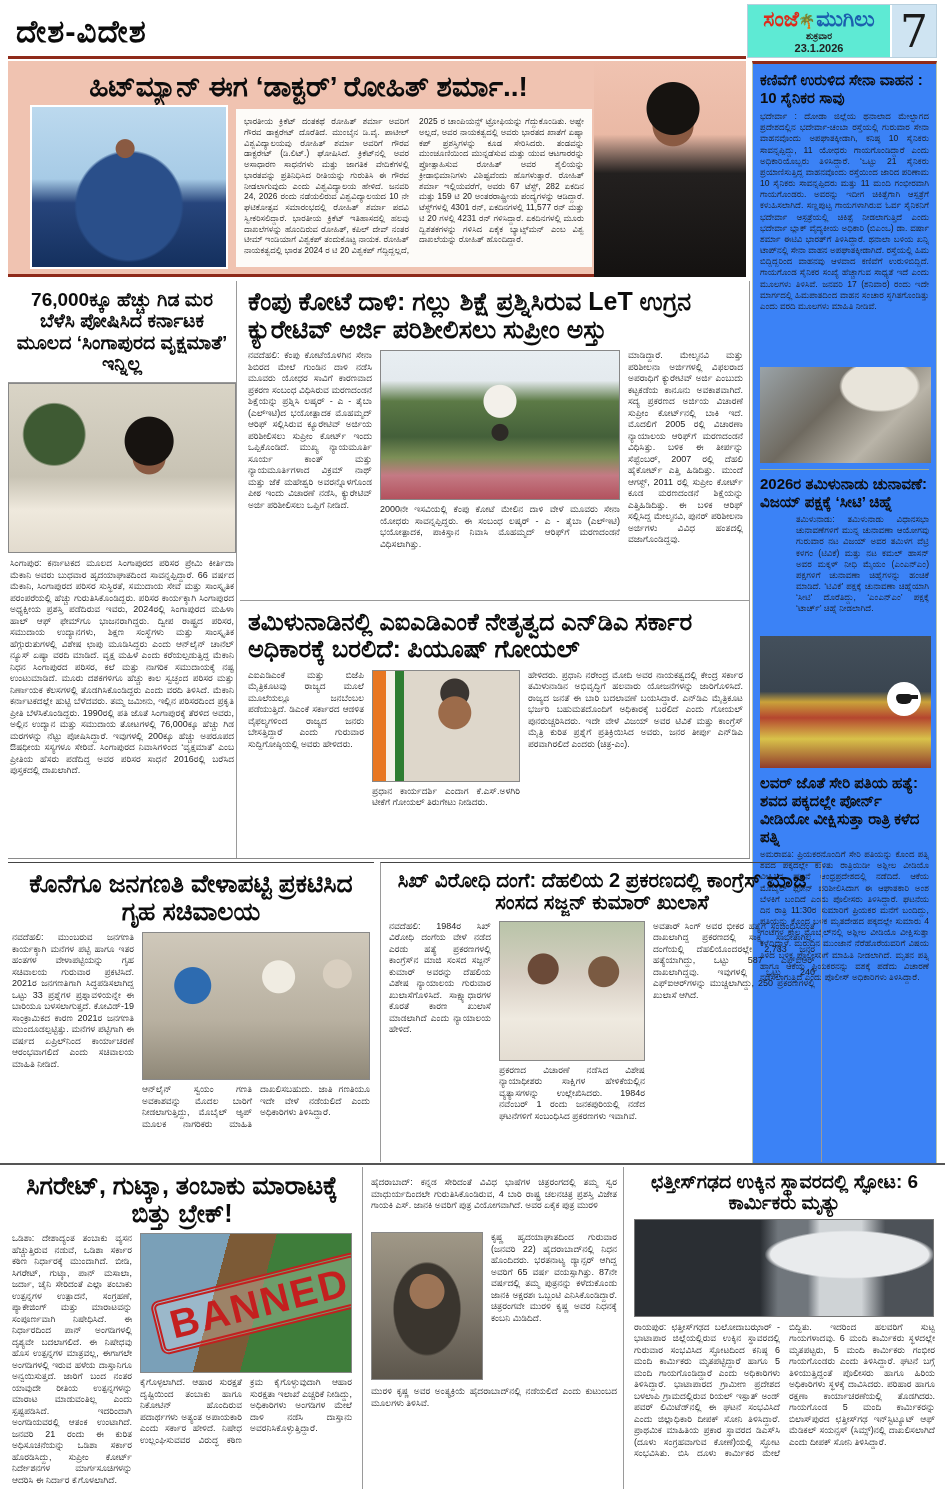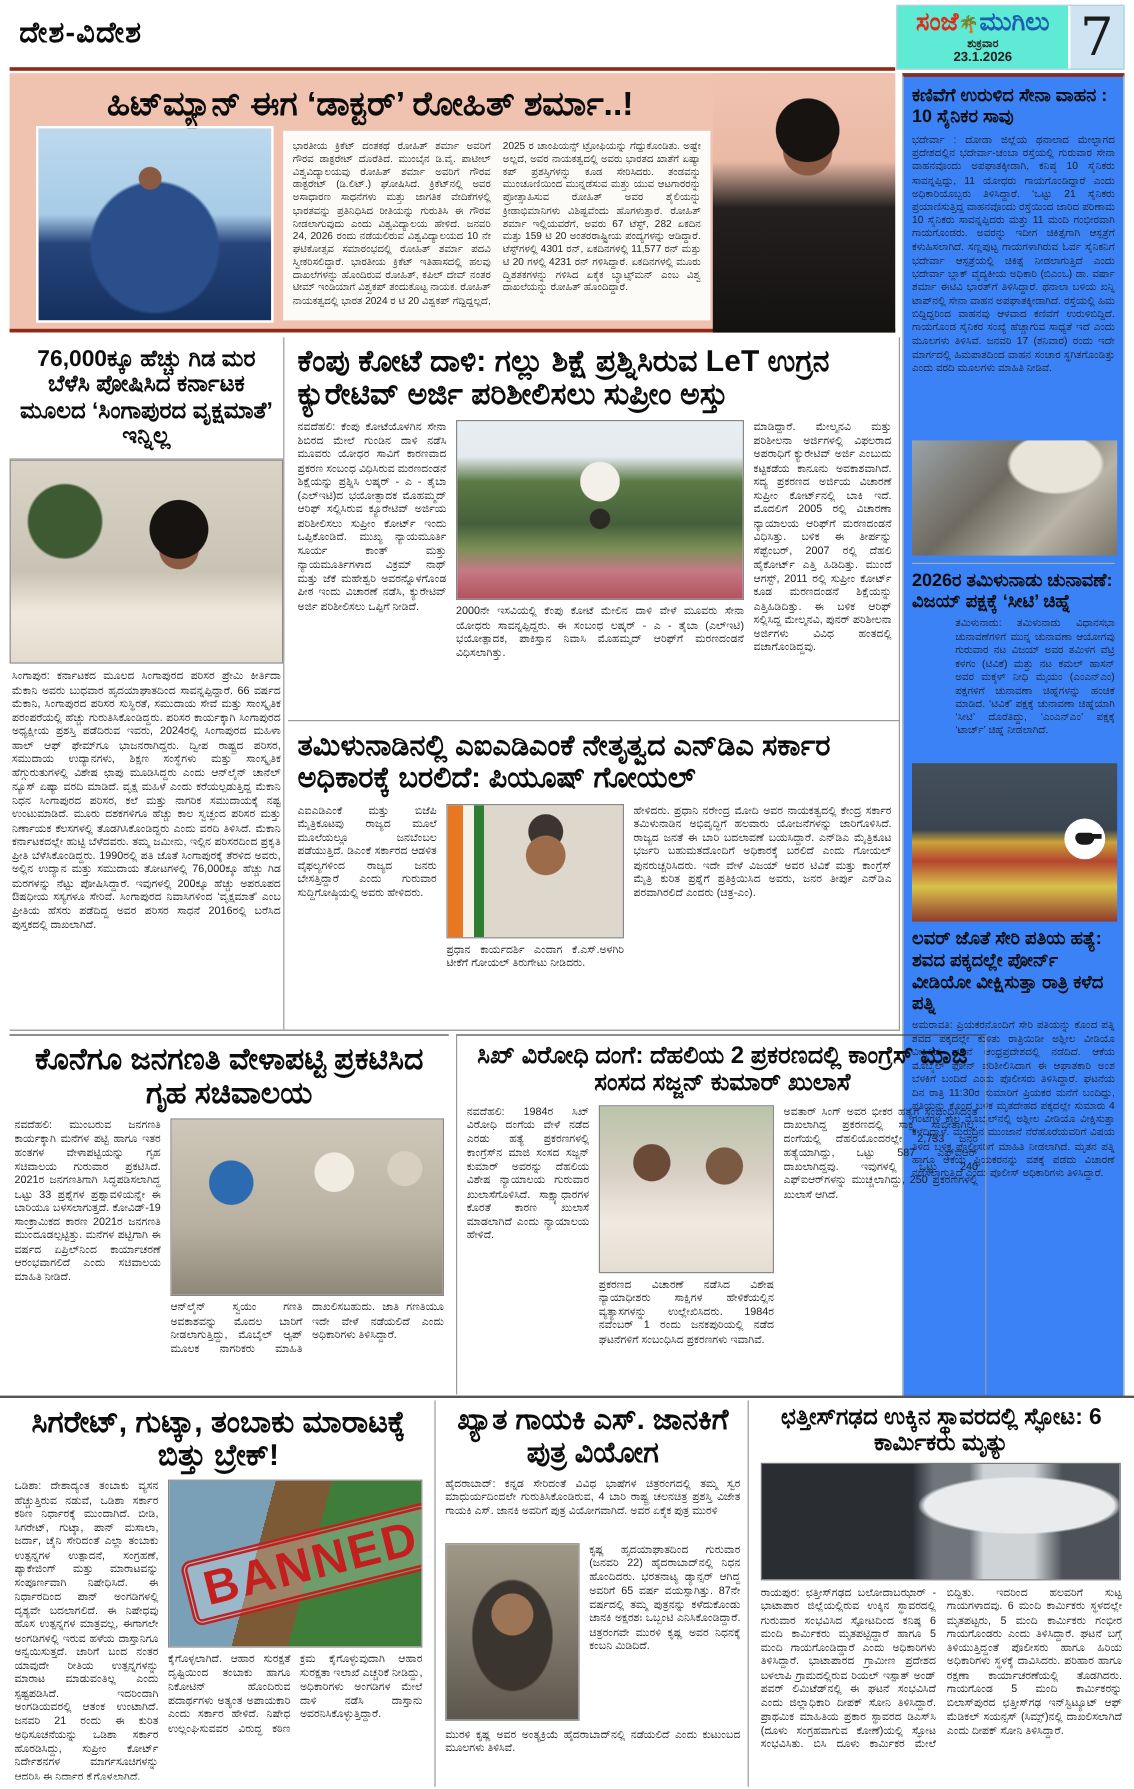--- a/index.html
+++ b/index.html
@@ -6,21 +6,21 @@
   body { font-family:"Liberation Sans","DejaVu Sans",sans-serif; background:#ffffff; }
   #page { position:relative; width:945px; height:1491px; background:#ffffff; overflow:hidden; }
   .abs { position:absolute; }
   .body-text { font-size:9px; line-height:1.28; color:#1c1c1c; text-align:justify; overflow:hidden; }
   .headline { font-weight:800; color:#0d0d0d; line-height:1.12; }
   .photo { overflow:hidden; }
   .vline { position:absolute; width:1px; background:#9a9a9a; }
   .hline { position:absolute; height:1px; background:#8a8a8a; }
 
   
-  #section-title { left:16px; top:14px; font-size:24px; font-weight:800; color:#0b0b0b; letter-spacing:1px; }
+  #section-title { left:16px; top:14px; font-size:31px; font-weight:800; color:#0b0b0b; letter-spacing:1px; }
   #masthead { left:747px; top:4px; width:190px; height:54px; display:flex; border:1px solid #b8cfdd; background:#5eead4; }
   #masthead-left { flex:1; display:flex; flex-direction:column; align-items:center; justify-content:center; }
   #masthead-title { font-size:21px; font-weight:800; line-height:1; }
   #masthead-day { font-size:9px; font-weight:700; color:#222; margin-top:2px; }
   #masthead-date { font-size:11px; font-weight:700; color:#222; }
   #page-number-panel { width:46px; background:#cfe4f2; border-left:2px solid #ffffff; display:flex; align-items:center; justify-content:center; }
   #page-number { font-family:"DejaVu Serif","Liberation Serif",serif; font-size:44px; color:#1b1b1b; }
   #header-rule { left:8px; top:56px; width:738px; height:3px; background:#8f2a1a; }
 
   
@@ -268,21 +268,20 @@
       <div id="tobacco-right">
         <div class="photo" id="banned-photo">
           <span id="banned-stamp">BANNED</span>
         </div>
         <div class="body-text" id="tobacco-under">ಕೈಗೊಳ್ಳಲಾಗಿದೆ. ಆಹಾರ ಸುರಕ್ಷತೆ ದೃಷ್ಟಿಯಿಂದ ತಂಬಾಕು ಹಾಗೂ ನಿಕೋಟಿನ್ ಹೊಂದಿರುವ ಪದಾರ್ಥಗಳು ಅತ್ಯಂತ ಅಪಾಯಕಾರಿ ಎಂದು ಸರ್ಕಾರ ಹೇಳಿದೆ. ನಿಷೇಧ ಉಲ್ಲಂಘಿಸುವವರ ವಿರುದ್ಧ ಕಠಿಣ ಕ್ರಮ ಕೈಗೊಳ್ಳುವುದಾಗಿ ಆಹಾರ ಸುರಕ್ಷತಾ ಇಲಾಖೆ ಎಚ್ಚರಿಕೆ ನೀಡಿದ್ದು, ಅಧಿಕಾರಿಗಳು ಅಂಗಡಿಗಳ ಮೇಲೆ ದಾಳಿ ನಡೆಸಿ ದಾಸ್ತಾನು ಅವರನಿಸಿಕೊಳ್ಳುತ್ತಿದ್ದಾರೆ.</div>
       </div>
     </div>
   </div>
 
   <div class="abs" id="janaki">
-    <div class="headline" id="janaki-headline">ಖ್ಯಾತ ಗಾಯಕಿ ಎಸ್. ಜಾನಕಿಗೆ ಪುತ್ರ ವಿಯೋಗ</div>
     <div class="body-text" id="janaki-para">ಹೈದರಾಬಾದ್: ಕನ್ನಡ ಸೇರಿದಂತೆ ವಿವಿಧ ಭಾಷೆಗಳ ಚಿತ್ರರಂಗದಲ್ಲಿ ತಮ್ಮ ಸ್ವರ ಮಾಧುರ್ಯದಿಂದಲೇ ಗುರುತಿಸಿಕೊಂಡಿರುವ, 4 ಬಾರಿ ರಾಷ್ಟ್ರ ಚಲನಚಿತ್ರ ಪ್ರಶಸ್ತಿ ವಿಜೇತ ಗಾಯಕಿ ಎಸ್. ಜಾನಕಿ ಅವರಿಗೆ ಪುತ್ರ ವಿಯೋಗವಾಗಿದೆ. ಅವರ ಏಕೈಕ ಪುತ್ರ ಮುರಳಿ</div>
     <div id="janaki-row">
       <div class="photo" id="murali-photo"></div>
       <div class="body-text" id="janaki-rightcol">ಕೃಷ್ಣ ಹೃದಯಾಘಾತದಿಂದ ಗುರುವಾರ (ಜನವರಿ 22) ಹೈದರಾಬಾದ್‌ನಲ್ಲಿ ನಿಧನ ಹೊಂದಿದರು. ಭರತನಾಟ್ಯ ಡ್ಯಾನ್ಸರ್ ಆಗಿದ್ದ ಅವರಿಗೆ 65 ವರ್ಷ ವಯಸ್ಸಾಗಿತ್ತು. 87ನೇ ವರ್ಷದಲ್ಲಿ ತಮ್ಮ ಪುತ್ರನನ್ನು ಕಳೆದುಕೊಂಡು ಜಾನಕಿ ಅಕ್ಷರಶಃ ಒಬ್ಬಂಟಿ ಎನಿಸಿಕೊಂಡಿದ್ದಾರೆ. ಚಿತ್ರರಂಗವೇ ಮುರಳಿ ಕೃಷ್ಣ ಅವರ ನಿಧನಕ್ಕೆ ಕಂಬನಿ ಮಿಡಿದಿದೆ.</div>
     </div>
     <div class="body-text" id="janaki-bottom">ಮುರಳಿ ಕೃಷ್ಣ ಅವರ ಅಂತ್ಯಕ್ರಿಯೆ ಹೈದರಾಬಾದ್‌ನಲ್ಲಿ ನಡೆಯಲಿದೆ ಎಂದು ಕುಟುಂಬದ ಮೂಲಗಳು ತಿಳಿಸಿವೆ.</div>
   </div>
 
   <div class="abs" id="steel">
     <div class="headline" id="steel-headline">ಛತ್ತೀಸ್‌ಗಢದ ಉಕ್ಕಿನ ಸ್ಥಾವರದಲ್ಲಿ ಸ್ಫೋಟ: 6 ಕಾರ್ಮಿಕರು ಮೃತ್ಯು</div>

